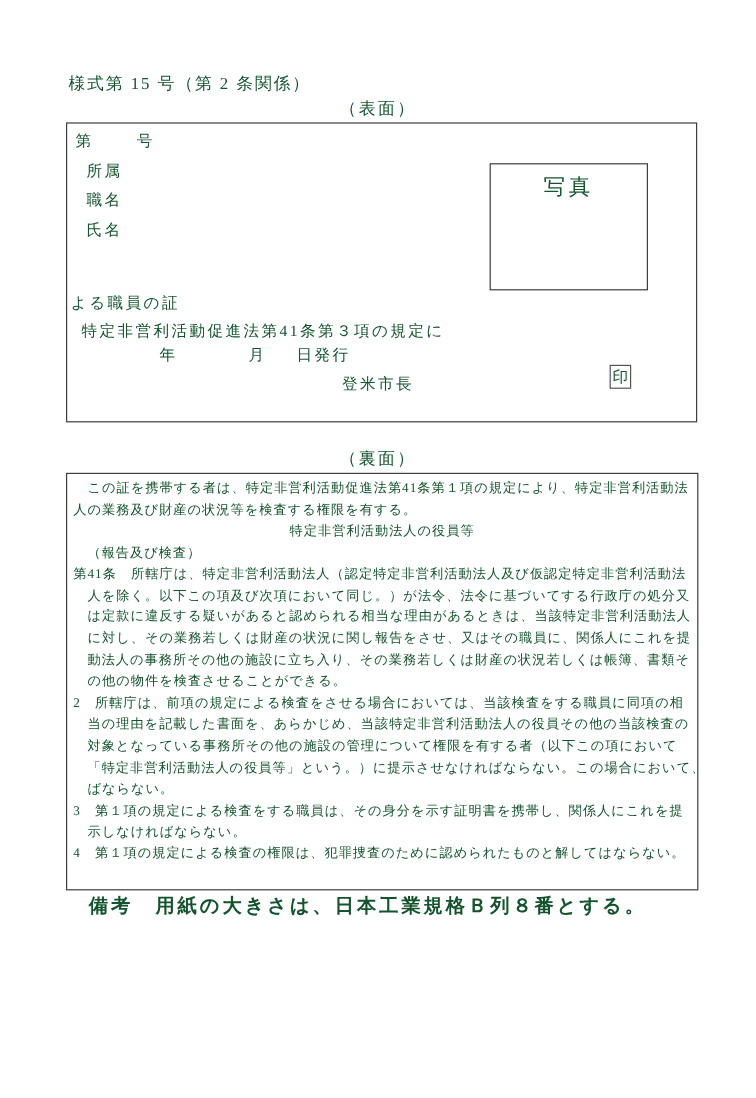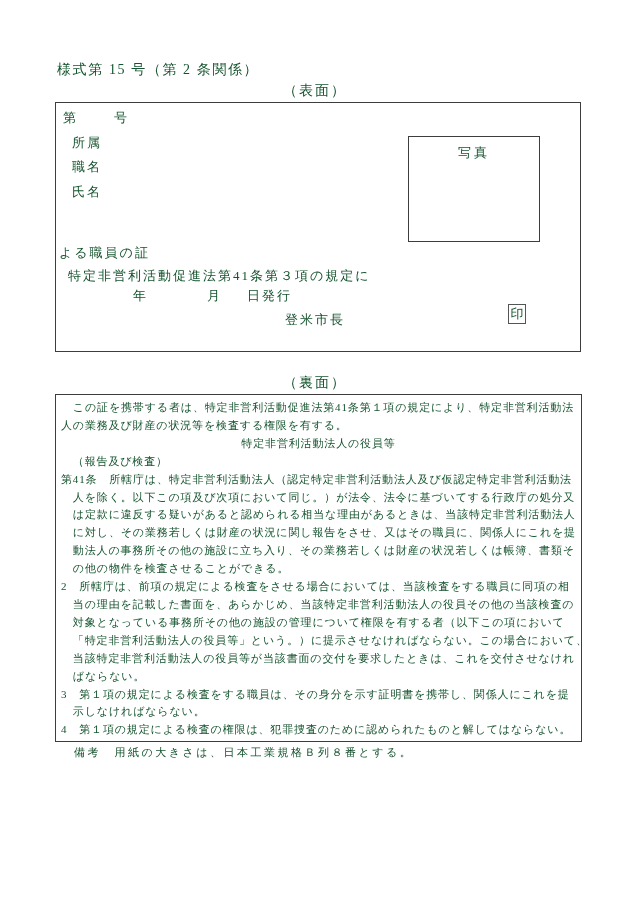--- a/index.html
+++ b/index.html
@@ -61,21 +61,21 @@
     position: absolute;
     left: 352px; top: 33px;
     width: 132px; height: 106px;
     border: 1px solid #3d3d3d;
     box-sizing: border-box;
     text-align: center;
   }
   .photo-label {
     display: inline-block;
     margin-top: 7px;
-    font-size: 13px;
+    font-size: 18px;
     letter-spacing: 3px;
   }
 
   .seal-box {
     position: absolute;
     left: 452px; top: 201px;
     width: 18px; height: 20px;
     border: 1px solid #555;
     box-sizing: border-box;
     text-align: center;
@@ -97,23 +97,24 @@
     line-height: 17.9px;
     letter-spacing: 0.85px;
     white-space: pre;
   }
   .back-line.center {
     text-align: center;
   }
 
   .remarks {
     left: 74px; top: 745px;
-    font-size: 11px;
+    font-size: 16px;
     letter-spacing: 2.5px;
     white-space: pre;
+    font-weight: bold;
   }
 </style>
 </head>
 <body>
 
 <div class="page">
 
   <div class="abs form-number">様式第 15 号（第 2 条関係）</div>
 
   <div class="abs side-label front-label">（表面）</div>
@@ -152,21 +153,20 @@
       <div class="back-line">第41条　所轄庁は、特定非営利活動法人（認定特定非営利活動法人及び仮認定特定非営利活動法</div>
       <div class="back-line">　人を除く。以下この項及び次項において同じ。）が法令、法令に基づいてする行政庁の処分又</div>
       <div class="back-line">　は定款に違反する疑いがあると認められる相当な理由があるときは、当該特定非営利活動法人</div>
       <div class="back-line">　に対し、その業務若しくは財産の状況に関し報告をさせ、又はその職員に、関係人にこれを提</div>
       <div class="back-line">　動法人の事務所その他の施設に立ち入り、その業務若しくは財産の状況若しくは帳簿、書類そ</div>
       <div class="back-line">　の他の物件を検査させることができる。</div>
       <div class="back-line">2　所轄庁は、前項の規定による検査をさせる場合においては、当該検査をする職員に同項の相</div>
       <div class="back-line">　当の理由を記載した書面を、あらかじめ、当該特定非営利活動法人の役員その他の当該検査の</div>
       <div class="back-line">　対象となっている事務所その他の施設の管理について権限を有する者（以下この項において</div>
       <div class="back-line">　「特定非営利活動法人の役員等」という。）に提示させなければならない。この場合において、</div>
-      <div class="back-line">　当該特定非営利活動法人の役員等が当該書面の交付を要求したときは、これを交付させなけれ</div>
       <div class="back-line">　ばならない。</div>
       <div class="back-line">3　第１項の規定による検査をする職員は、その身分を示す証明書を携帯し、関係人にこれを提</div>
       <div class="back-line">　示しなければならない。</div>
       <div class="back-line">4　第１項の規定による検査の権限は、犯罪捜査のために認められたものと解してはならない。</div>
     </div>
 
   <div class="abs remarks">備考　用紙の大きさは、日本工業規格Ｂ列８番とする。</div>
 
 </div>
 

